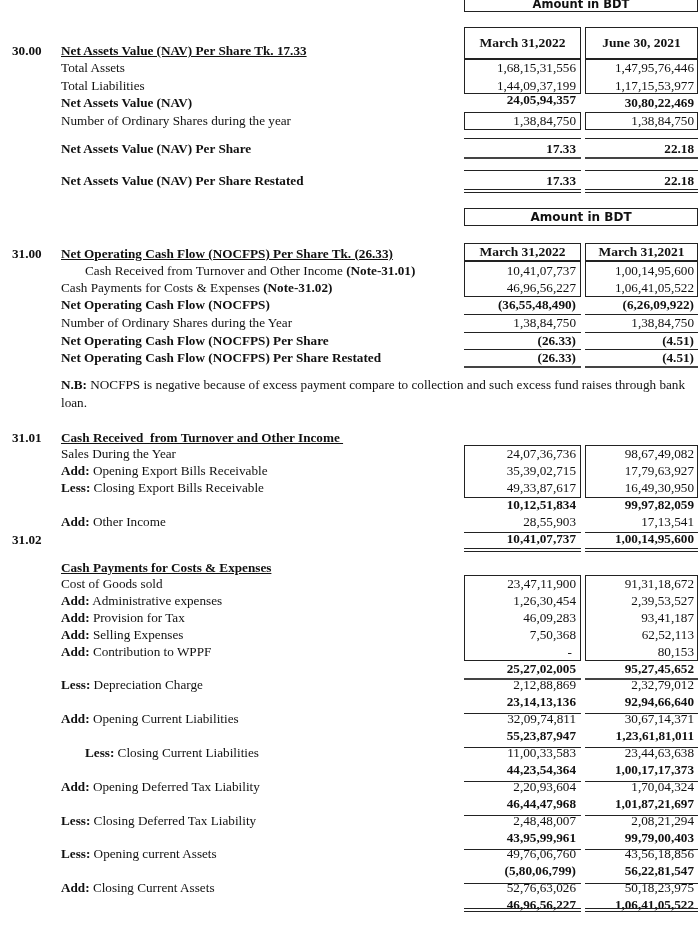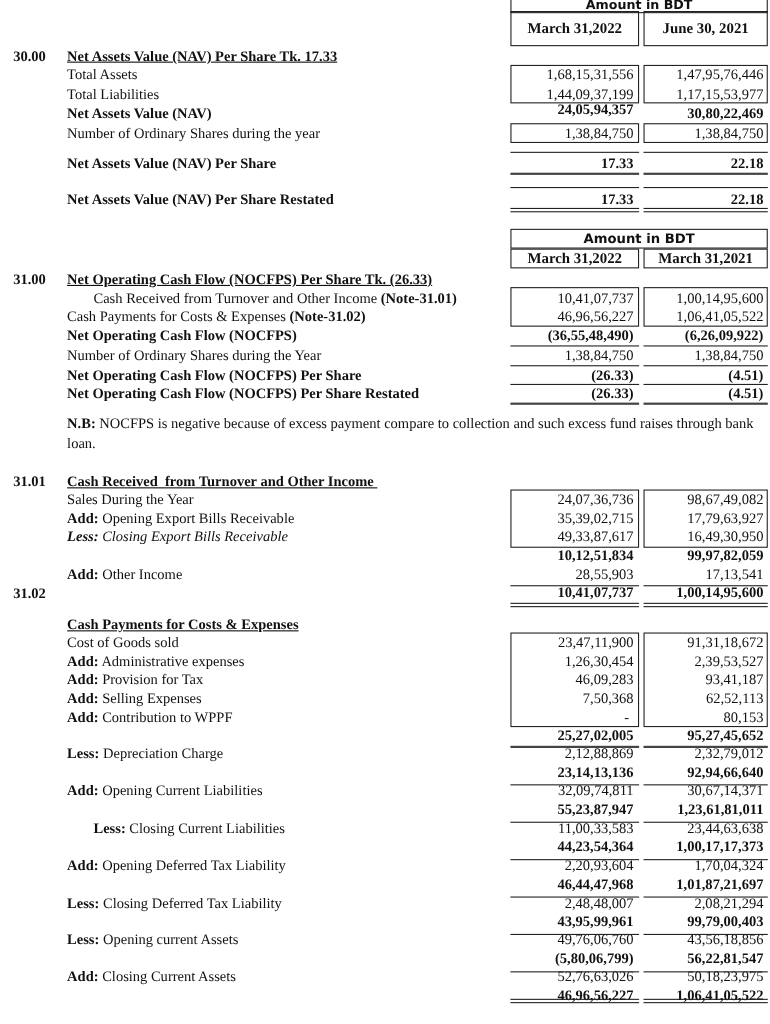--- a/index.html
+++ b/index.html
@@ -5,21 +5,21 @@
   html, body { margin:0; padding:0; background:#fff; }
   body { width:700px; height:931px; position:relative; overflow:hidden;
          font-family:"Liberation Serif", serif; color:#111; font-size:13.2px; }
   .abs { position:absolute; white-space:nowrap; }
   .num { position:absolute; white-space:nowrap; text-align:right; }
   .b { font-weight:bold; }
   .u { text-decoration:underline; }
   .box { position:absolute; border:1.5px solid #222; box-sizing:border-box; }
   .hdrbox { position:absolute; border:1.5px solid #222; box-sizing:border-box;
             font-family:"Liberation Serif", serif; font-weight:bold; font-size:13.5px;
-            display:flex; align-items:center; justify-content:center; }
+            display:flex; align-items:center; justify-content:center;margin-top:17px; }
   .amt { position:absolute; border:1.5px solid #222; box-sizing:border-box;
          font-family:"DejaVu Sans", sans-serif; font-weight:bold; font-size:12px;
          text-align:center; line-height:14px; }
   .line { position:absolute; height:0; border-top:1.5px solid #222; }
   .dline { position:absolute; height:2px; border-top:1.5px solid #222; border-bottom:1.5px solid #222; }
   .thick { position:absolute; height:0; border-top:2.5px solid #444; }
 </style>
 </head>
 <body>
 
@@ -158,21 +158,21 @@
         <span class="abs" style="left:61px;top:446px;white-space:pre;"><b></b><span>Sales During the Year</span></span>
         <span class="num" style="right:124px;top:446px;">24,07,36,736</span>
         <span class="num" style="right:6px;top:446px;">98,67,49,082</span>
       </div>
       <div>
         <span class="abs" style="left:61px;top:463px;white-space:pre;"><b>Add:</b><span> Opening Export Bills Receivable</span></span>
         <span class="num" style="right:124px;top:463px;">35,39,02,715</span>
         <span class="num" style="right:6px;top:463px;">17,79,63,927</span>
       </div>
       <div>
-        <span class="abs" style="left:61px;top:480px;white-space:pre;font-style:italic;"><b>Less:</b><span> Closing Export Bills Receivable</span></span>
+        <span class="abs" style="left:61px;top:480px;white-space:pre;"><b>Less:</b><span> Closing Export Bills Receivable</span></span>
         <span class="num" style="right:124px;top:480px;">49,33,87,617</span>
         <span class="num" style="right:6px;top:480px;">16,49,30,950</span>
       </div>
       <div>
         <span class="num b" style="right:124px;top:497px;">10,12,51,834</span>
         <span class="num b" style="right:6px;top:497px;">99,97,82,059</span>
       </div>
       <div>
         <span class="abs" style="left:61px;top:514px;white-space:pre;"><b>Add:</b><span> Other Income</span></span>
         <span class="num" style="right:124px;top:514px;margin-left:10px;">28,55,903</span>

